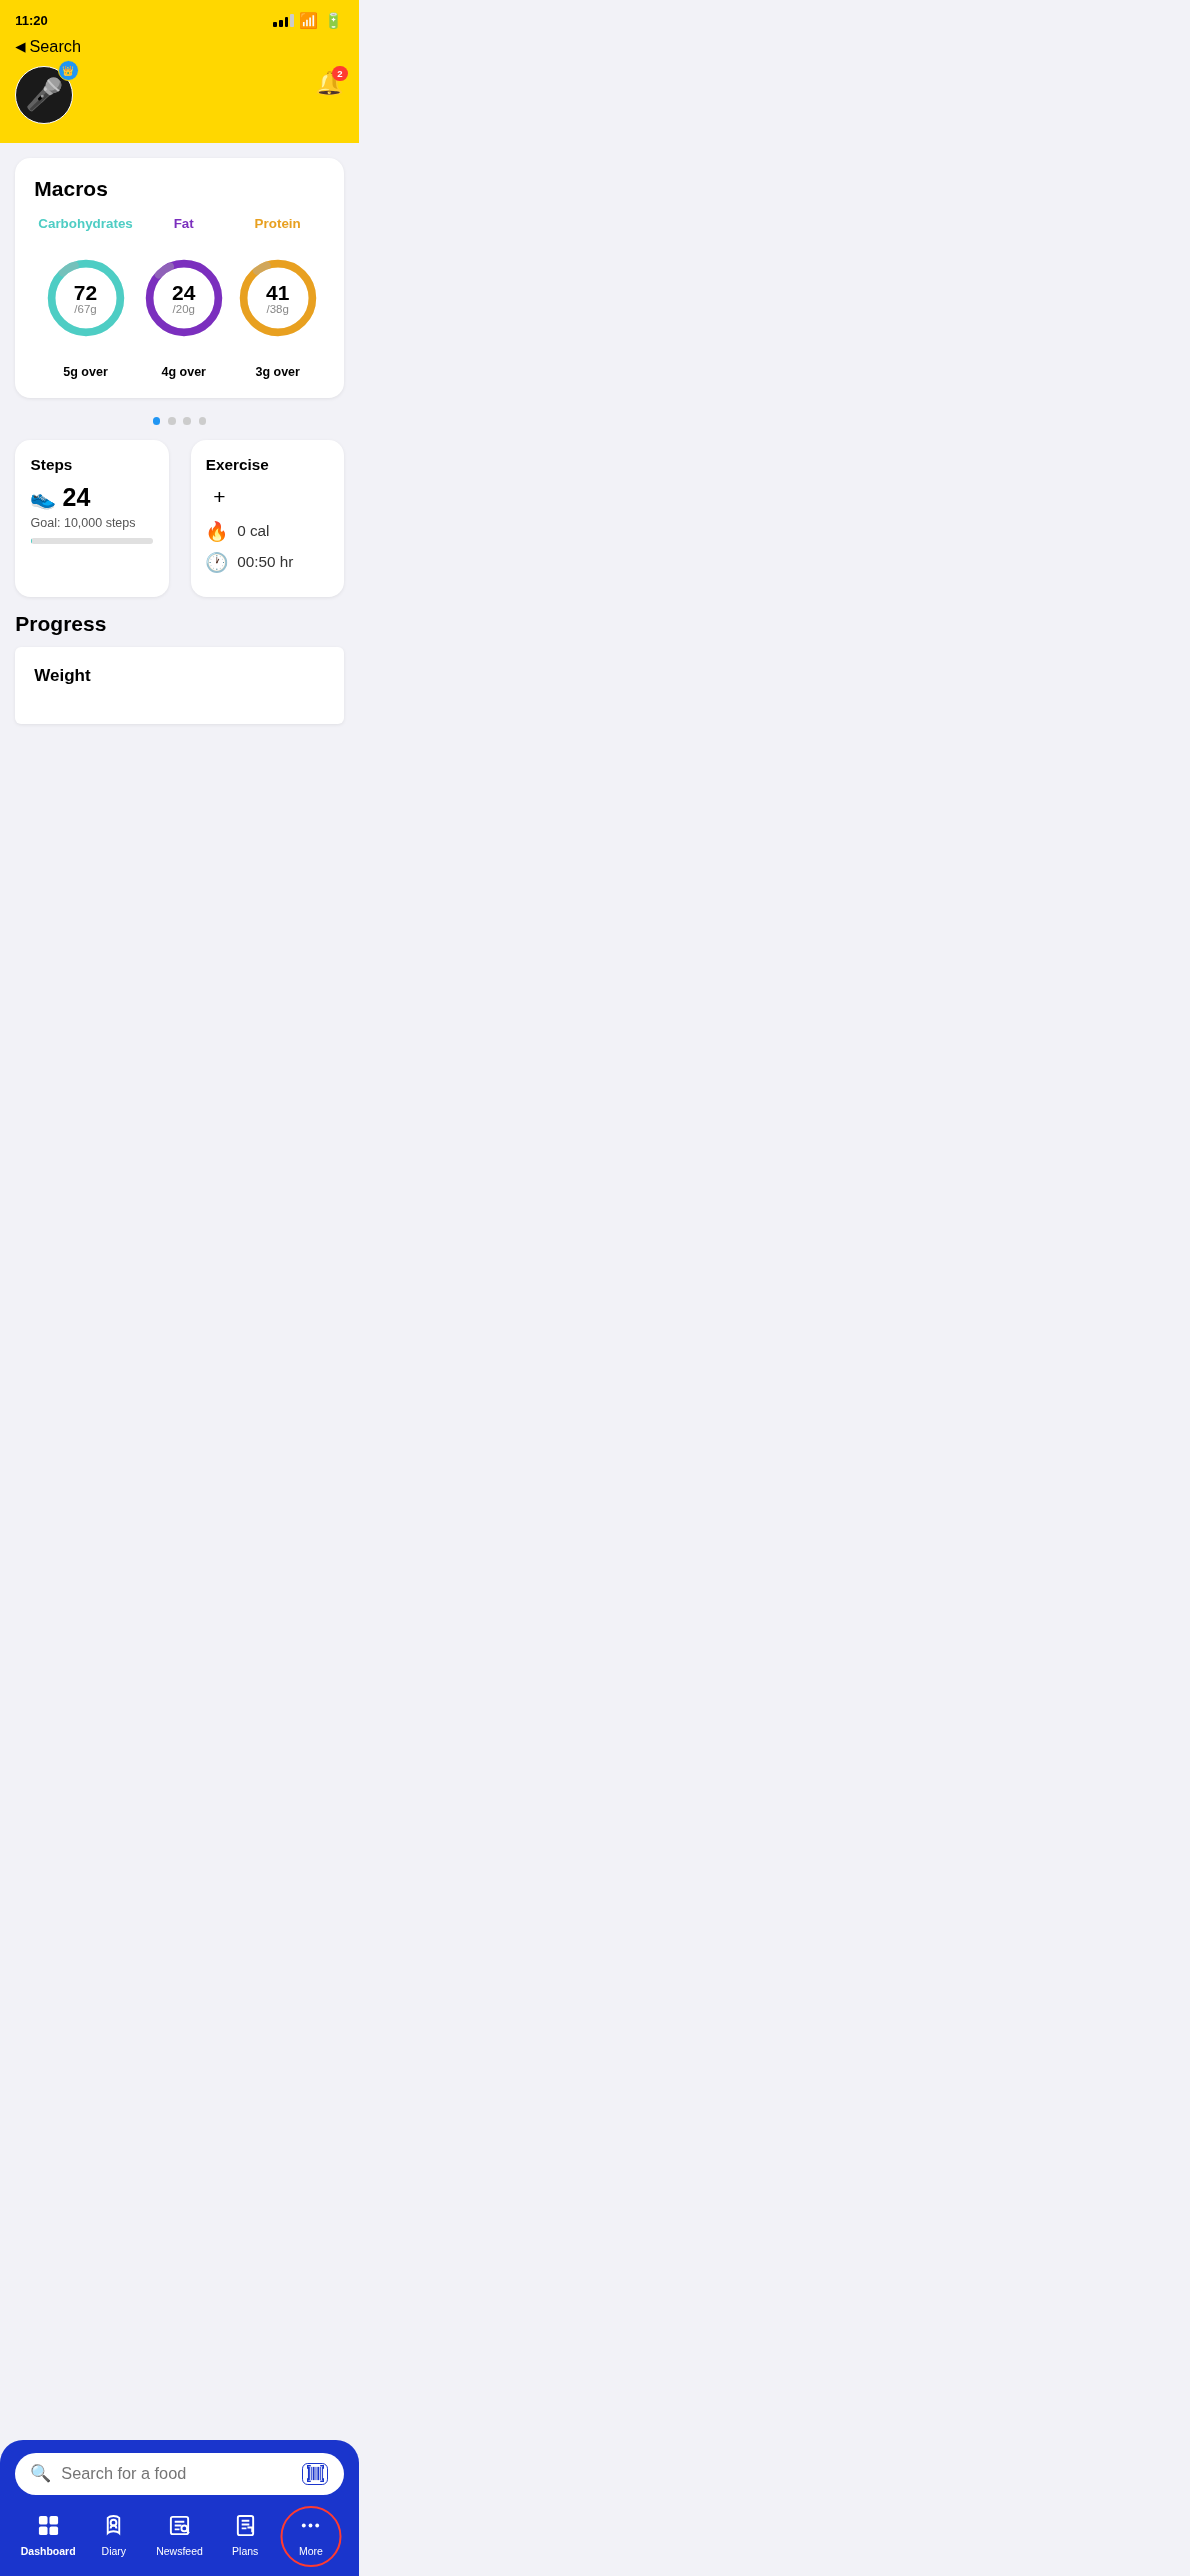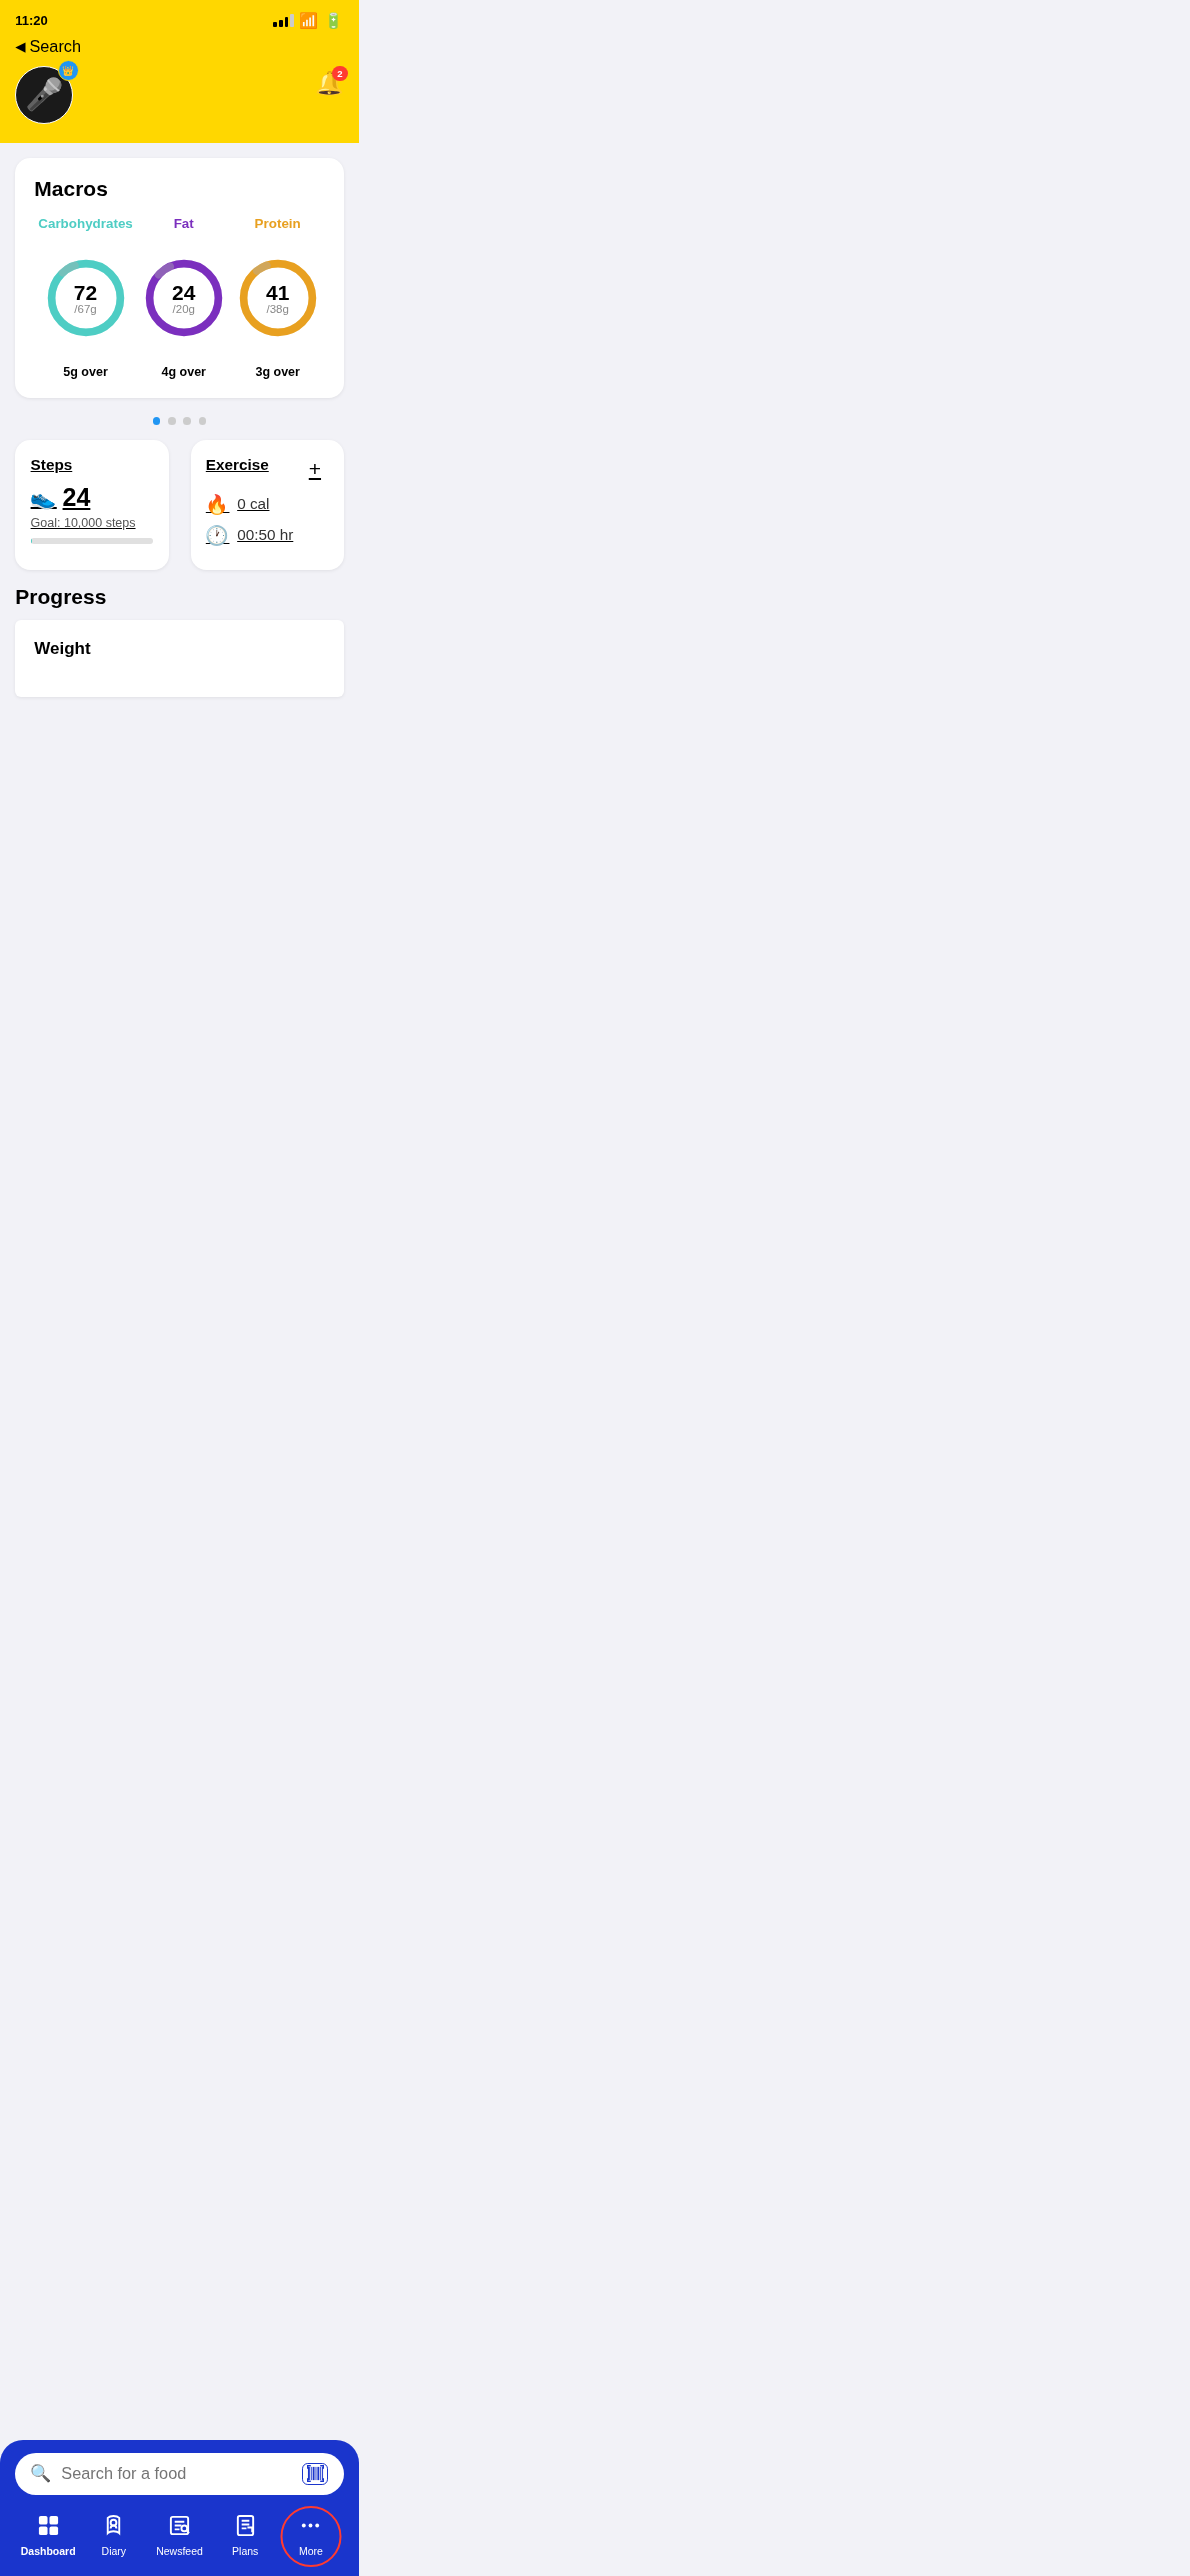--- a/index.html
+++ b/index.html
@@ -210,21 +210,20 @@
       height: 7.7px;
       border-radius: 50%;
       background: #ccc;
     }
     .dot.active { background: #2196F3; }
 
     
     .two-col {
       display: flex;
       gap: 22px;
-      text-decoration: underline;
     }
     .two-col .card {
       flex: 1;
       padding: 15.3px;
     }
     .widget-title {
       font-size: 15.3px;
       font-weight: 700;
       color: #000;
       margin-bottom: 9.6px;
@@ -256,20 +255,21 @@
       height: 100%;
       background: #4ecdc4;
       border-radius: 2.9px;
     }
 
     .exercise-header {
       display: flex;
       justify-content: space-between;
       align-items: flex-start;
       margin-bottom: 9.6px;
+      flex-direction: column;
     }
     .add-btn {
       width: 27px;
       height: 27px;
       background: none;
       border: none;
       font-size: 21px;
       color: #000;
       cursor: pointer;
       display: flex;

